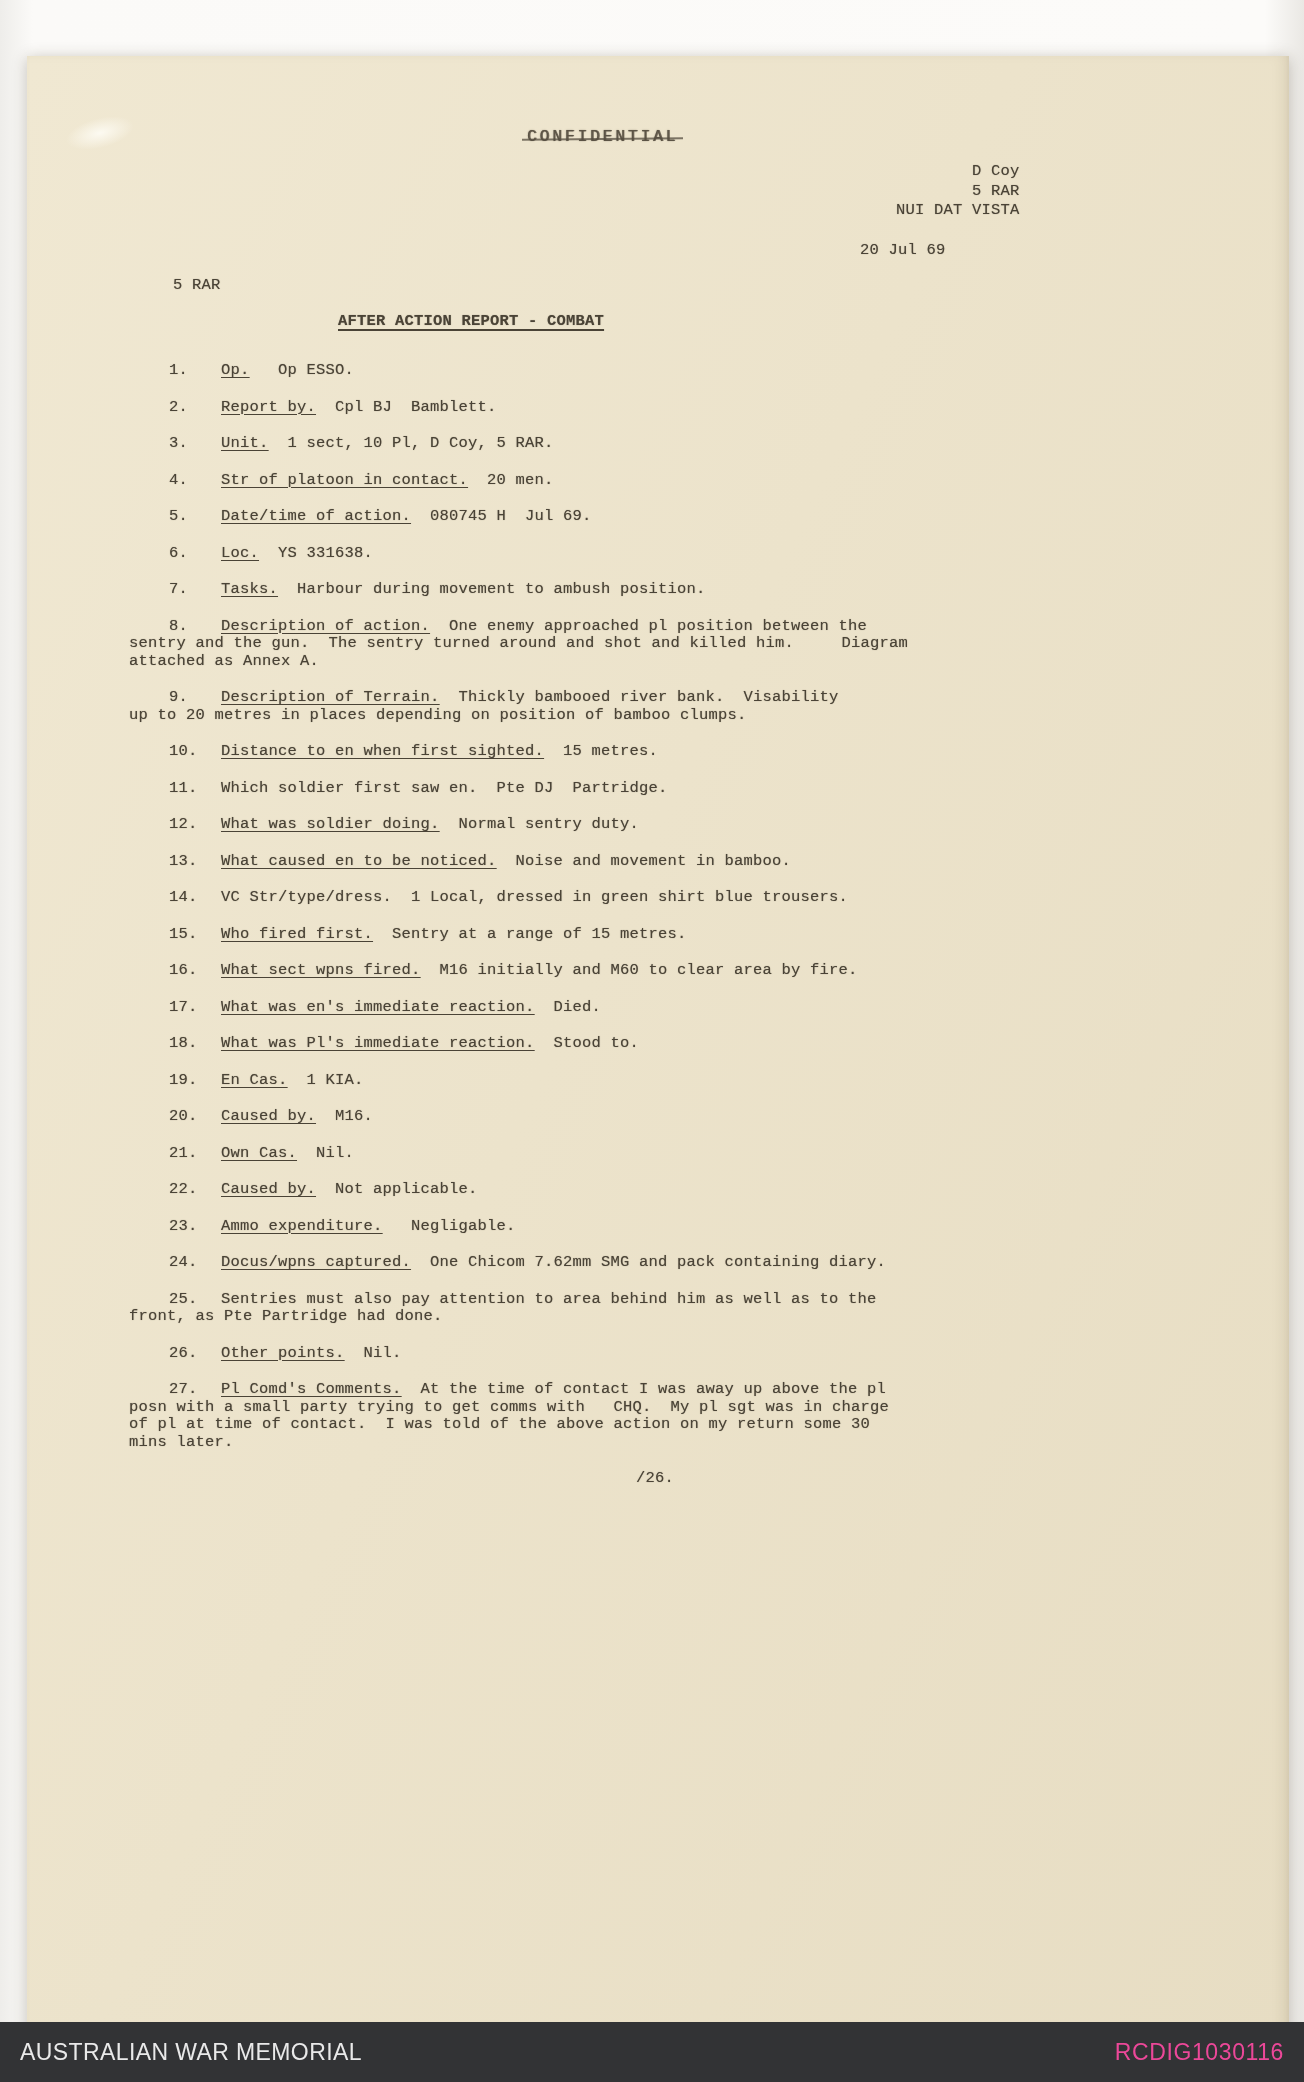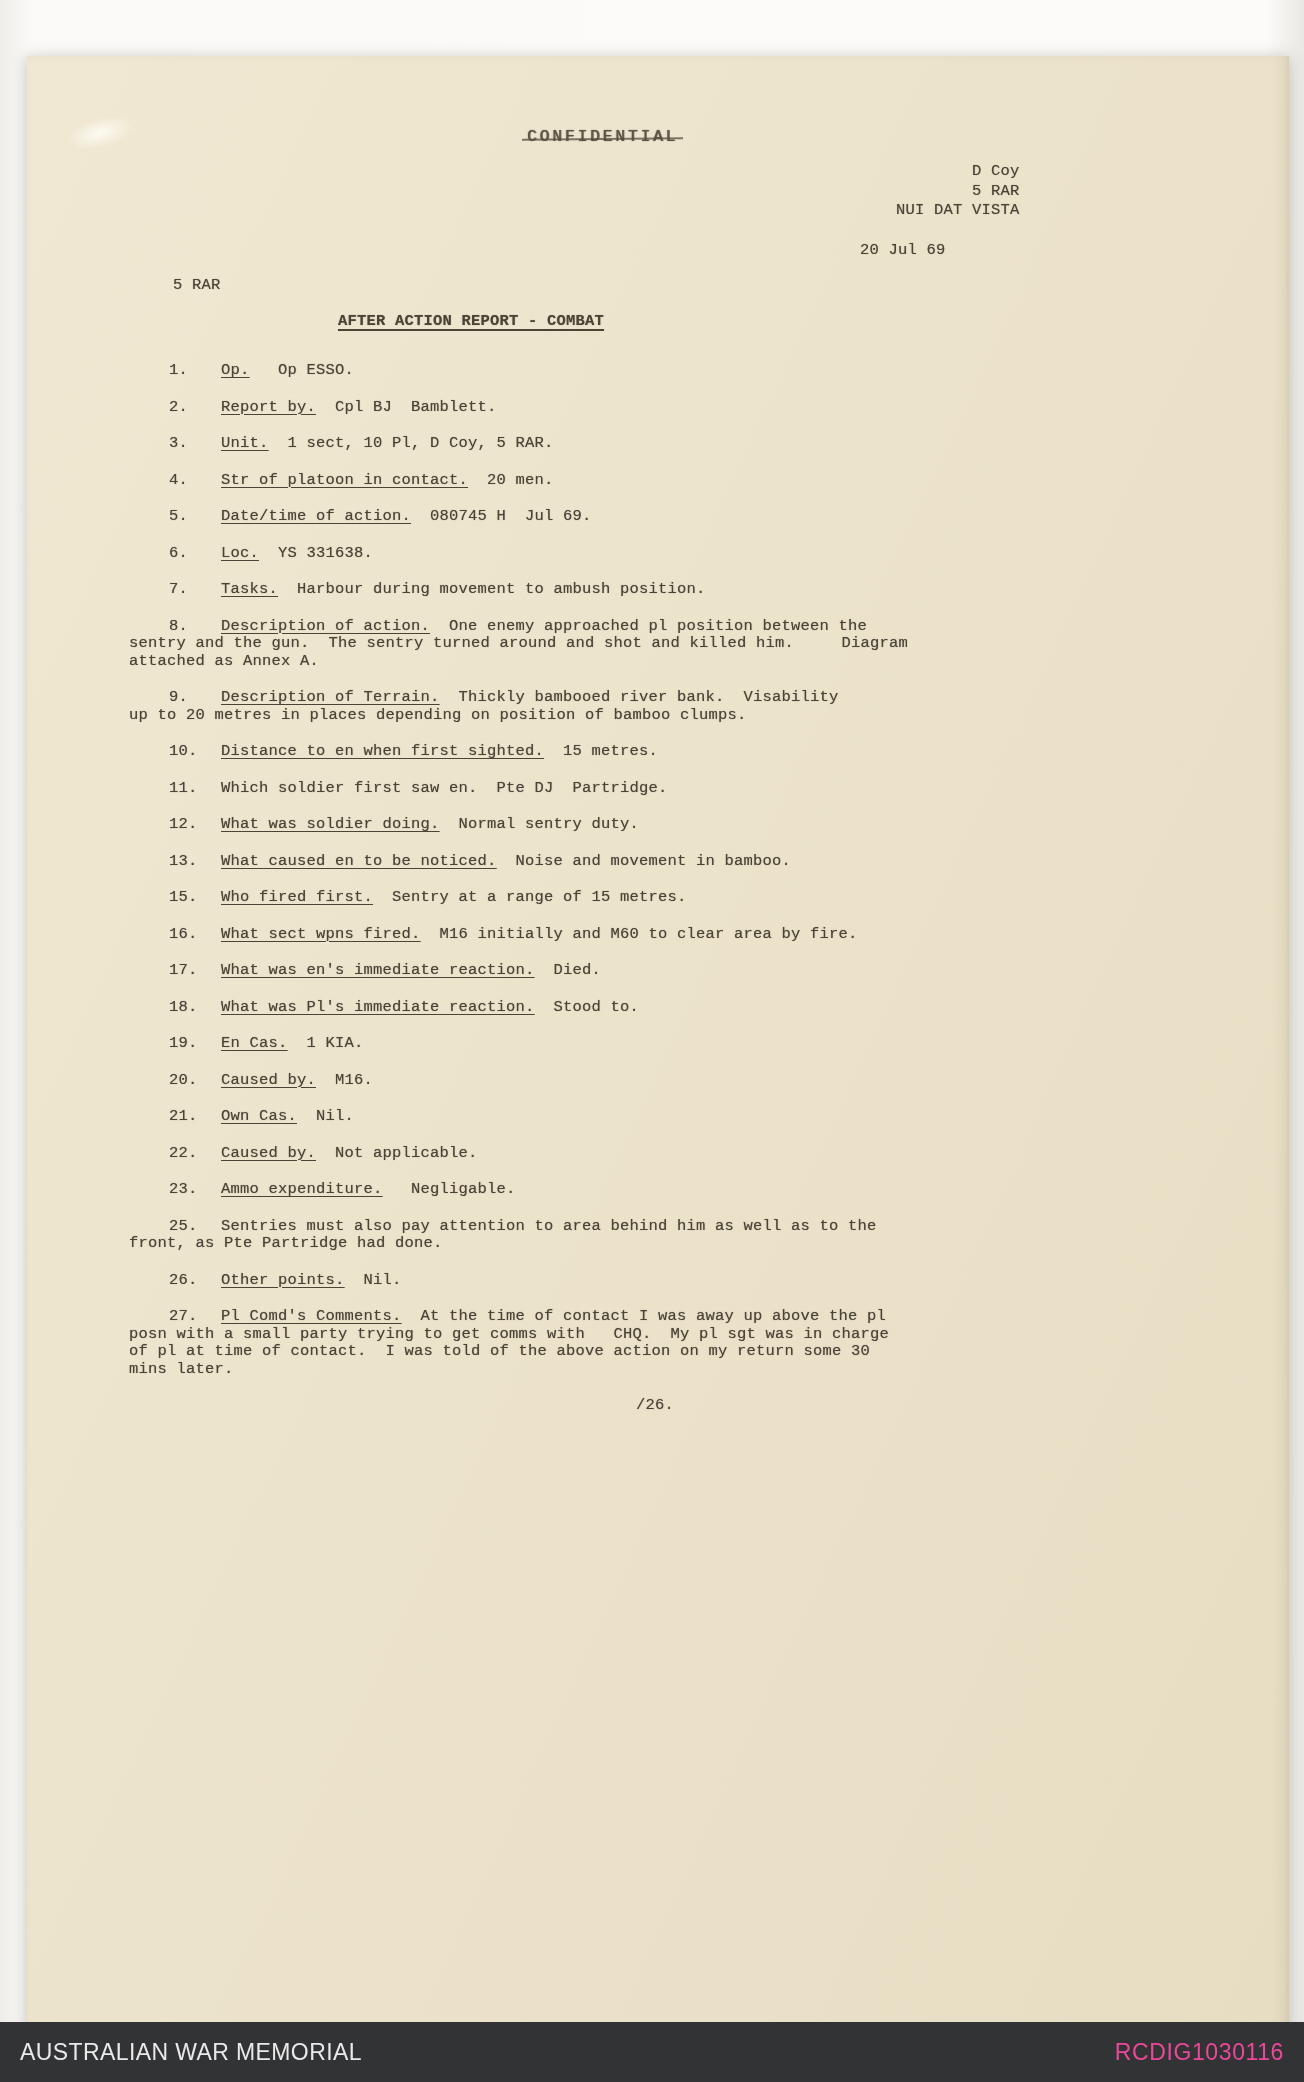--- a/index.html
+++ b/index.html
@@ -105,39 +105,41 @@
 up to 20 metres in places depending on position of bamboo clumps.</span></p>
 
   <p class="item"><span class="num">10.</span><span class="label u">Distance to en when first sighted.</span><span class="text">  15 metres.</span></p>
 
   <p class="item"><span class="num">11.</span><span class="label">Which soldier first saw en.</span><span class="text">  Pte DJ  Partridge.</span></p>
 
   <p class="item"><span class="num">12.</span><span class="label u">What was soldier doing.</span><span class="text">  Normal sentry duty.</span></p>
 
   <p class="item"><span class="num">13.</span><span class="label u">What caused en to be noticed.</span><span class="text">  Noise and movement in bamboo.</span></p>
 
+  <p class="item"><span class="num">14.</span><span class="label">VC Str/type/dress.</span><span class="text">  1 Local, dressed in green shirt blue trousers.</span></p>
 
   <p class="item"><span class="num">15.</span><span class="label u">Who fired first.</span><span class="text">  Sentry at a range of 15 metres.</span></p>
 
   <p class="item"><span class="num">16.</span><span class="label u">What sect wpns fired.</span><span class="text">  M16 initially and M60 to clear area by fire.</span></p>
 
   <p class="item"><span class="num">17.</span><span class="label u">What was en's immediate reaction.</span><span class="text">  Died.</span></p>
 
   <p class="item"><span class="num">18.</span><span class="label u">What was Pl's immediate reaction.</span><span class="text">  Stood to.</span></p>
 
   <p class="item"><span class="num">19.</span><span class="label u">En Cas.</span><span class="text">  1 KIA.</span></p>
 
   <p class="item"><span class="num">20.</span><span class="label u">Caused by.</span><span class="text">  M16.</span></p>
 
   <p class="item"><span class="num">21.</span><span class="label u">Own Cas.</span><span class="text">  Nil.</span></p>
 
   <p class="item"><span class="num">22.</span><span class="label u">Caused by.</span><span class="text">  Not applicable.</span></p>
 
   <p class="item"><span class="num">23.</span><span class="label u">Ammo expenditure.</span><span class="text">   Negligable.</span></p>
 
+  <p class="item"><span class="num">24.</span><span class="label u">Docus/wpns captured.</span><span class="text">  One Chicom 7.62mm SMG and pack containing diary.</span></p>
 
   <p class="item"><span class="num">25.</span><span class="label"></span><span class="text">Sentries must also pay attention to area behind him as well as to the
 front, as Pte Partridge had done.</span></p>
 
   <p class="item"><span class="num">26.</span><span class="label u">Other points.</span><span class="text">  Nil.</span></p>
 
   <p class="item"><span class="num">27.</span><span class="label u">Pl Comd's Comments.</span><span class="text">  At the time of contact I was away up above the pl
 posn with a small party trying to get comms with   CHQ.  My pl sgt was in charge
 of pl at time of contact.  I was told of the above action on my return some 30
 mins later.</span></p>

